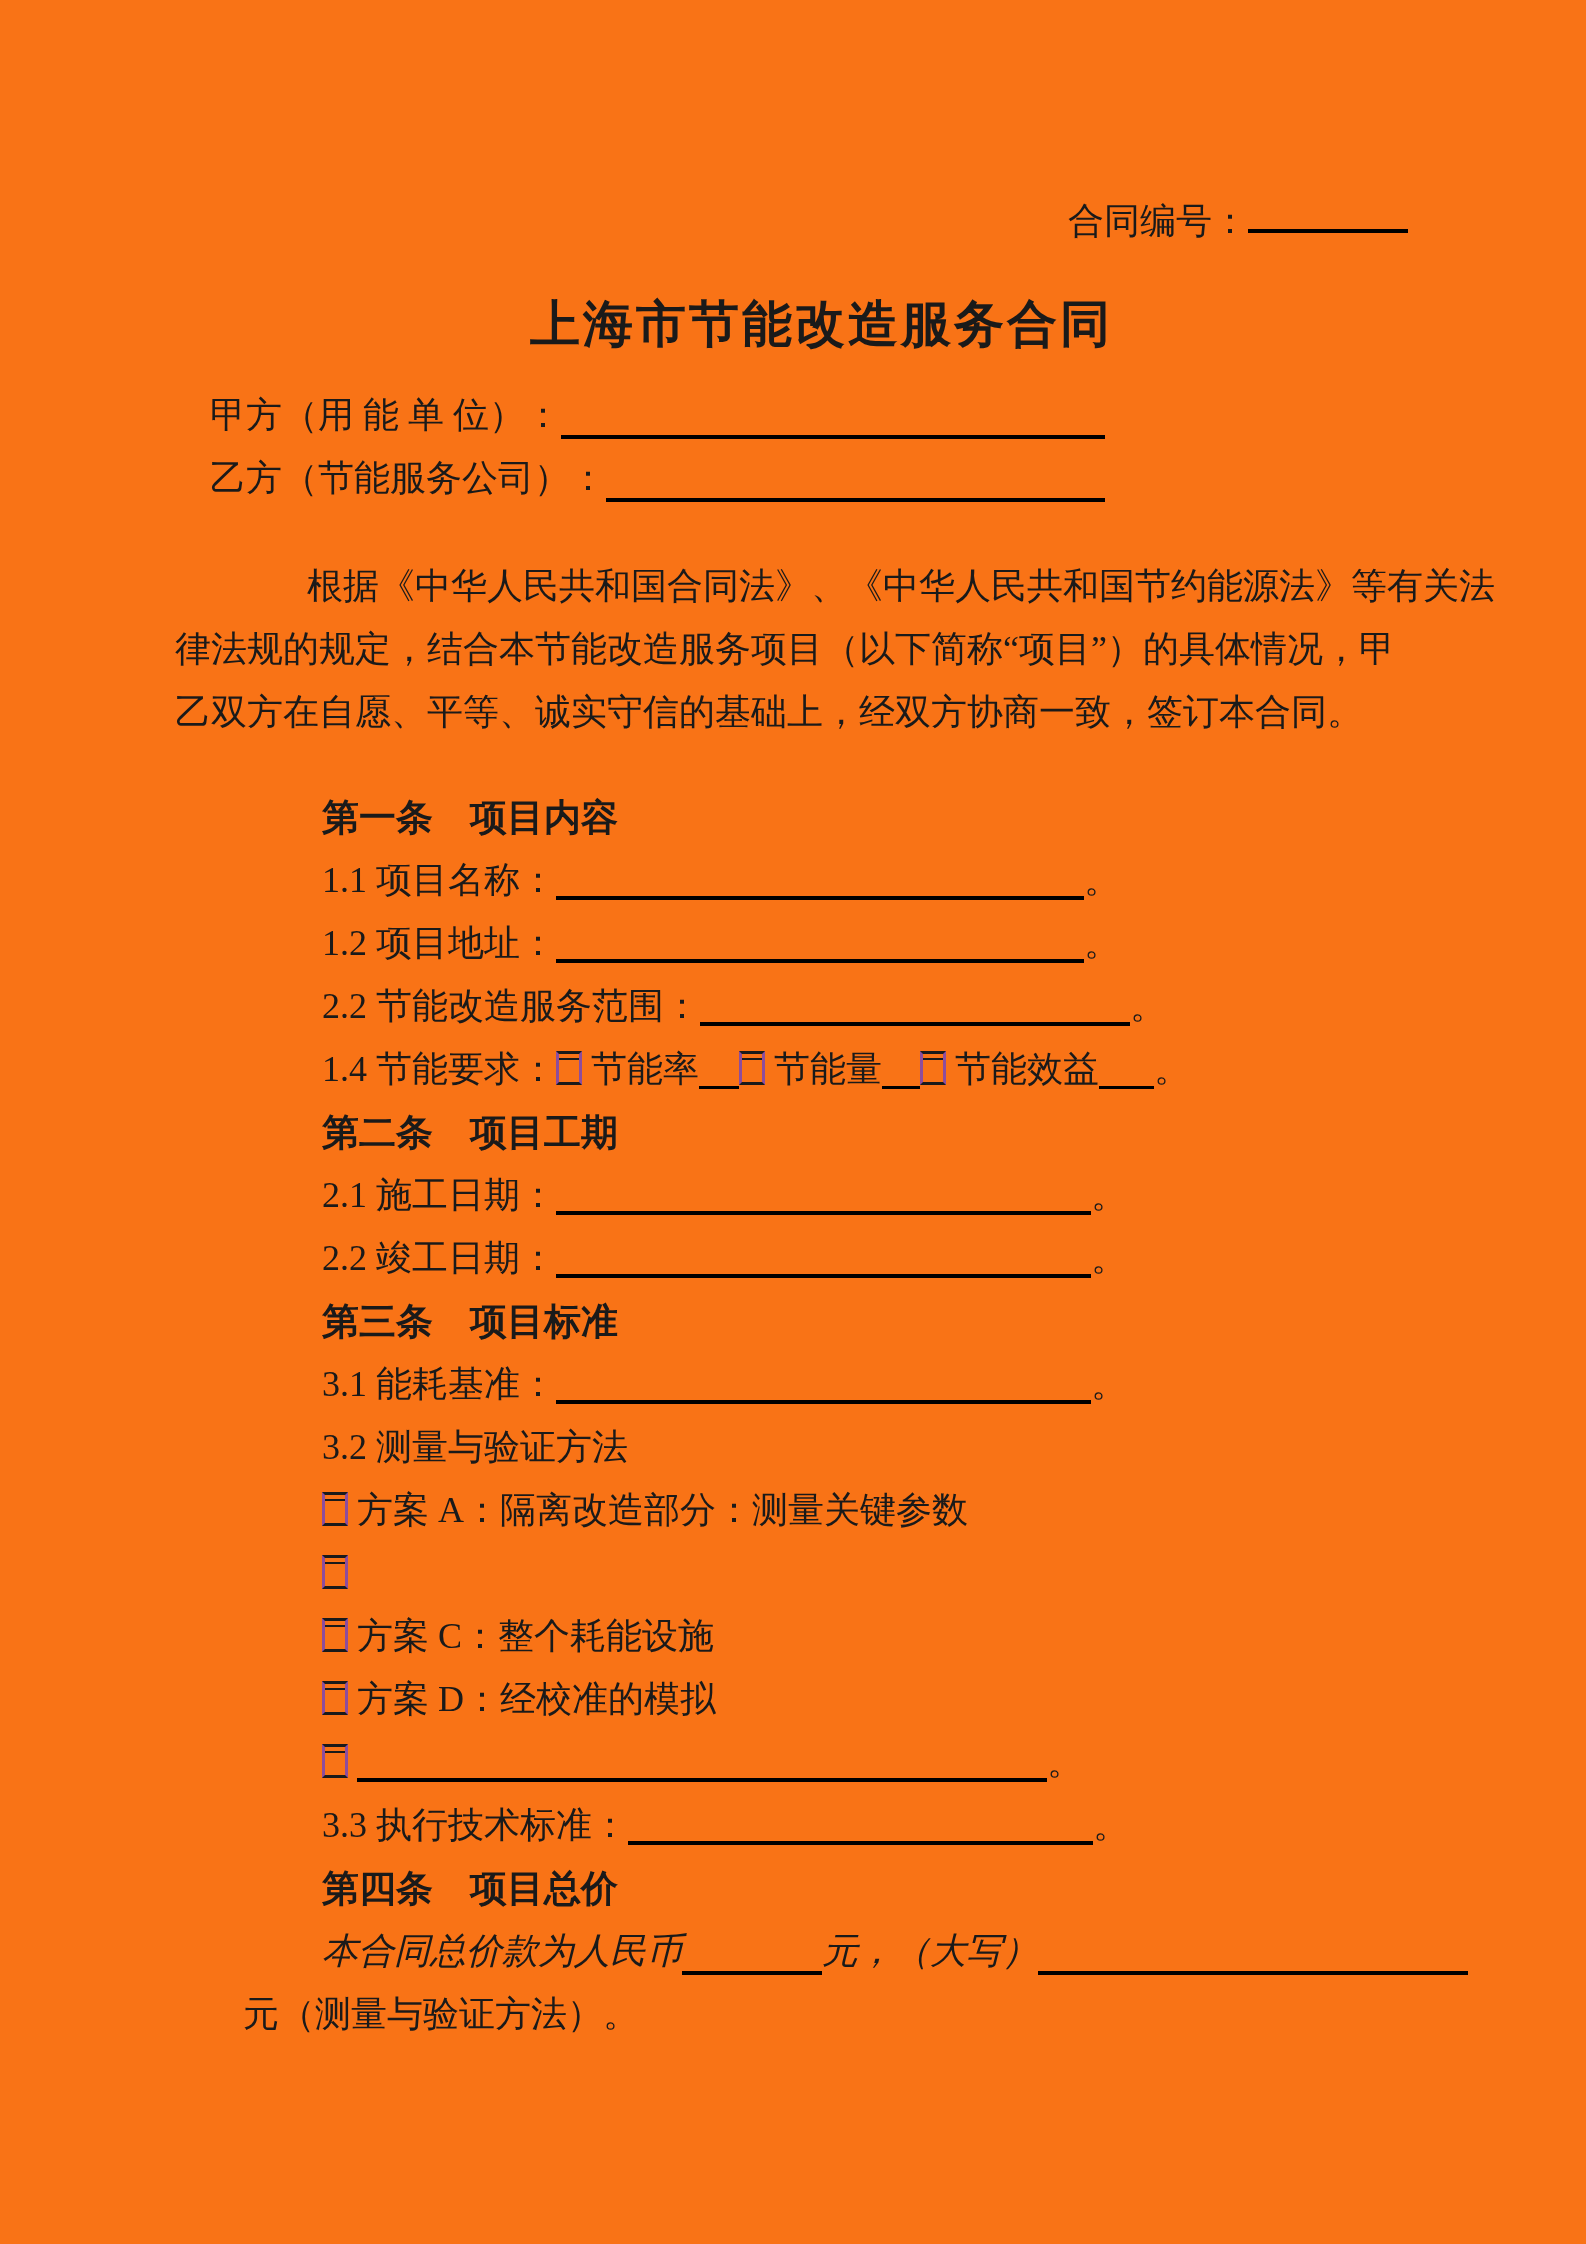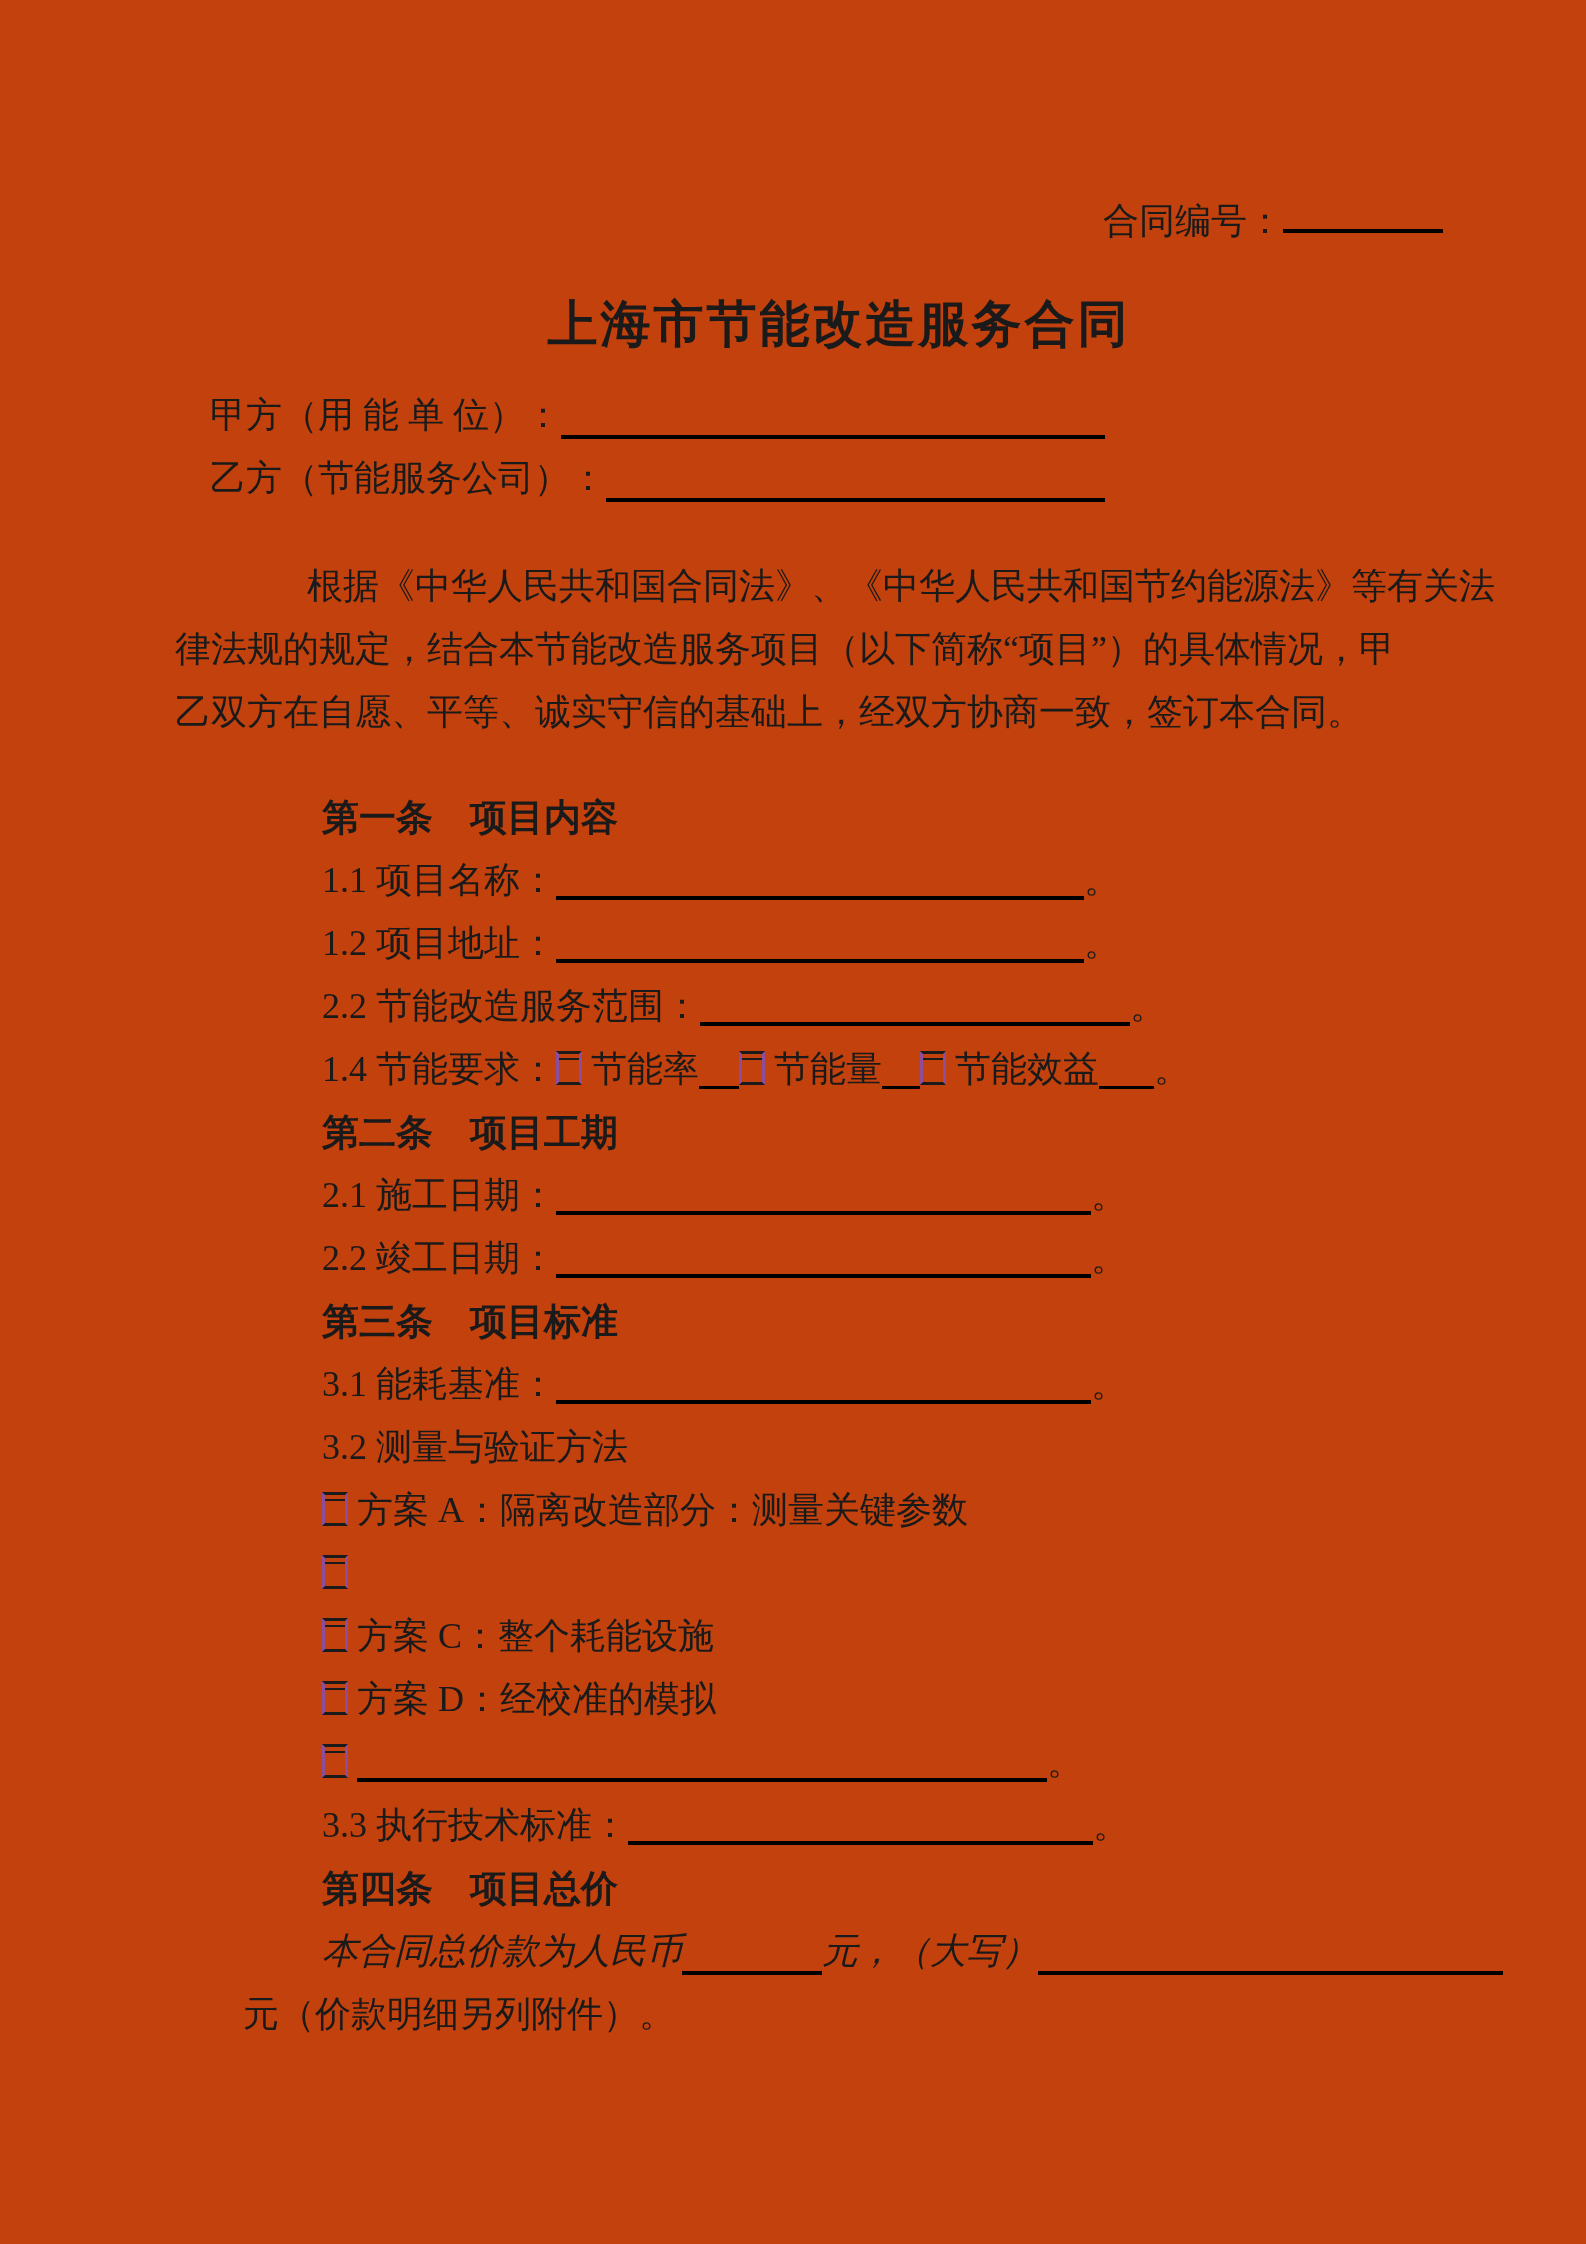--- a/index.html
+++ b/index.html
@@ -1,21 +1,21 @@
 <!DOCTYPE html>
 <html><head>
 <meta charset="utf-8">
 <style>
   html,body{margin:0;padding:0;background:#ffffff;}
   .page{
     position:relative;
     width:1586px;height:2244px;
     box-sizing:border-box;
-    padding:190px 83px 0 175px;
-    background:#c2410c;
+    padding:190px 118px 0 175px;
+    background:#f97316;
     color:#1a1a1a;
     font-family:"Liberation Serif","DejaVu Serif",serif;
     overflow:hidden;
   }
   .line{font-size:36px;line-height:63px;white-space:nowrap;}
   
   .u{display:inline-block;height:10px;border-bottom:4px solid #000;vertical-align:-8px;}
   .ub{display:inline-block;height:10px;border-bottom:3px solid #000;vertical-align:-8px;}
   
   .contract-no{display:flex;justify-content:flex-end;align-items:baseline;padding-right:60px;font-size:36px;line-height:63px;}
@@ -147,16 +147,16 @@
 
     <div class="line heading ind">第四条　项目总价</div>
 
     <div class="price-row ind">
       <span>本合同总价款为人民币</span>
         <span class="u" style="width:140px"></span>
         <span>元，（大写）</span>
         <span class="u fill"></span>
     </div>
 
-    <div class="line cont">元（价款明细另列附件）。</div>
+    <div class="line cont">元（测量与验证方法）。</div>
 
   </div>
 </div>
 
 </body></html>

